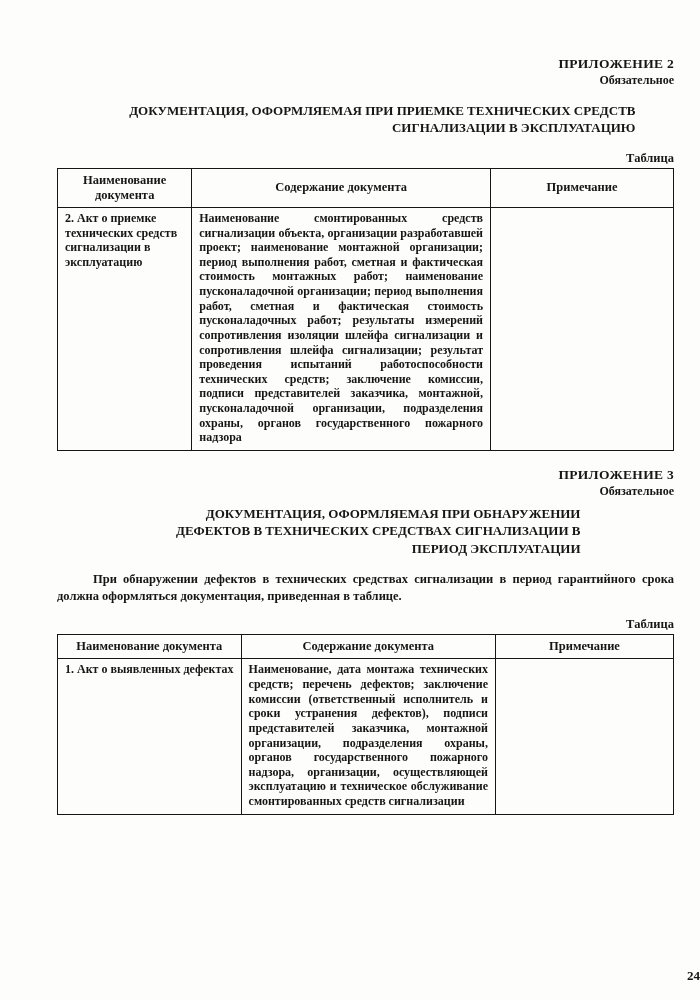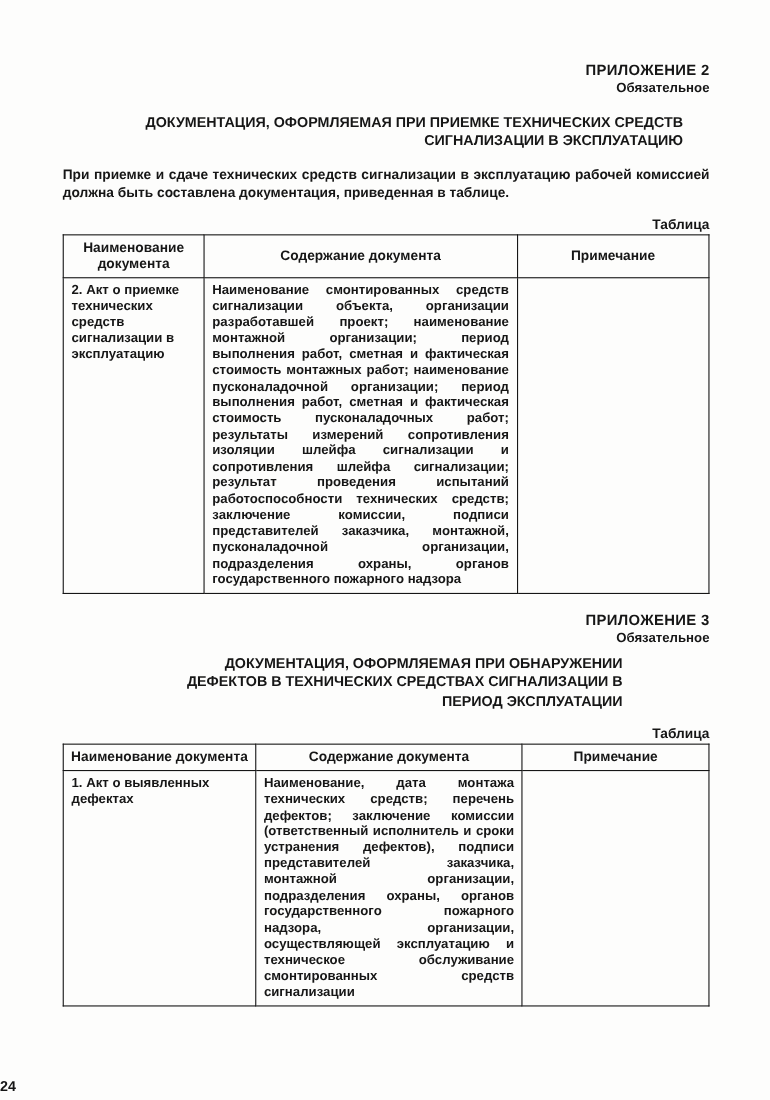--- a/index.html
+++ b/index.html
@@ -7,24 +7,24 @@
     padding: 0;
     background: #e9e9e9;
   }
   .page {
     position: relative;
     width: 700px;
     height: 1000px;
     margin: 0 auto;
     background: #fdfdfc;
     color: #161616;
-    font-family: Liberation Sans, sans-serif;
+    font-family: Liberation Serif, serif;
     font-weight: 700;
     box-sizing: border-box;
-    padding: 56px 55px 0 57px;
+    padding: 56px 26px 0 57px;
     overflow: hidden;
   }
   .appendix-head {
     text-align: right;
     line-height: 1.25;
     margin-bottom: 14px;
   }
   .appendix-label { font-size: 13.5px; letter-spacing: 0.3px; }
   .appendix-sub   { font-size: 12px; }
   .doc-title {
@@ -64,41 +64,40 @@
     text-align: center;
     vertical-align: middle;
     font-size: 12.5px;
     line-height: 1.2;
     padding: 4px 4px;
   }
   td.cell-content { text-align: justify; margin-left: 21px; }
   .section { margin-bottom: 16px; }
   .page-number {
     position: absolute;
-    bottom: 5px;
+    bottom: 16px;
     left: 0;
     width: 100%;
-    text-align: left;
+    text-align: right;
     font-size: 13px;
   }
 </style>
 </head>
 <body>
 
 <div class="page">
 
   <section class="section">
     <div class="appendix-head">
       <div class="appendix-label">ПРИЛОЖЕНИЕ 2</div>
       <div class="appendix-sub">Обязательное</div>
     </div>
 
     <div class="doc-title">ДОКУМЕНТАЦИЯ, ОФОРМЛЯЕМАЯ ПРИ ПРИЕМКЕ ТЕХНИЧЕСКИХ СРЕДСТВ СИГНАЛИЗАЦИИ В ЭКСПЛУАТАЦИЮ</div>
 
-    <p class="intro">При приемке и сдаче технических средств сигнализации в эксплуатацию рабочей комиссией должна быть составлена документация, приведенная в таблице.</p>
 
     <div class="table-label">Таблица</div>
 
     <table class="doc-table">
       <colgroup>
         <col style="width:21.8%">
         <col style="width:48.5%">
         <col style="width:29.7%">
       </colgroup>
       <thead>
@@ -119,20 +118,21 @@
   </section>
 
   <section class="section">
     <div class="appendix-head" style="margin-bottom:6px;">
       <div class="appendix-label">ПРИЛОЖЕНИЕ 3</div>
       <div class="appendix-sub">Обязательное</div>
     </div>
 
     <div class="doc-title narrow">ДОКУМЕНТАЦИЯ, ОФОРМЛЯЕМАЯ ПРИ ОБНАРУЖЕНИИ ДЕФЕКТОВ В ТЕХНИЧЕСКИХ СРЕДСТВАХ СИГНАЛИЗАЦИИ В ПЕРИОД ЭКСПЛУАТАЦИИ</div>
 
+    <p class="intro indent">При обнаружении дефектов в технических средствах сигнализации в период гарантийного срока должна оформляться документация, приведенная в таблице.</p>
 
     <div class="table-label">Таблица</div>
 
     <table class="doc-table">
       <colgroup>
         <col style="width:29.8%">
         <col style="width:41.3%">
         <col style="width:28.9%">
       </colgroup>
       <thead>

